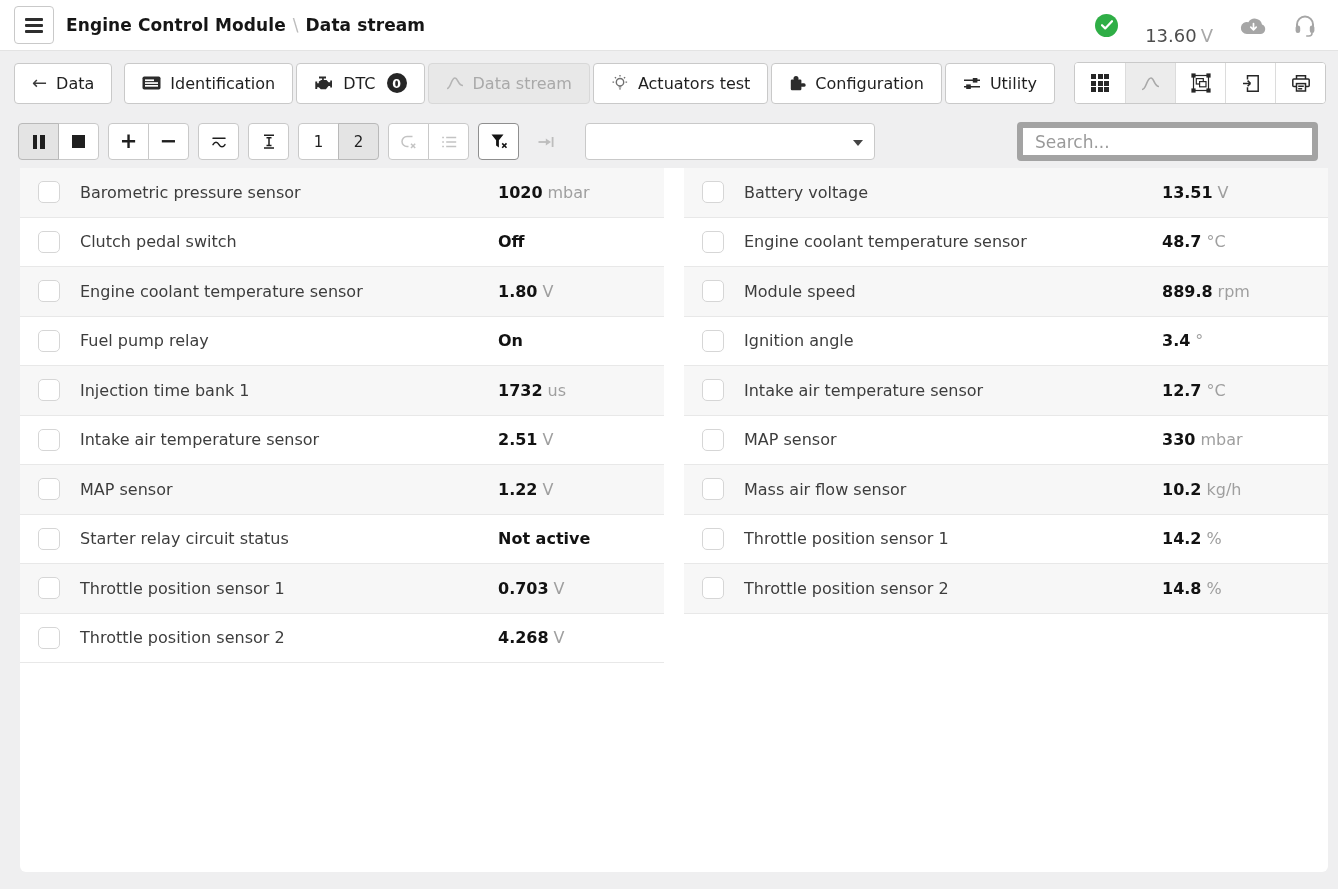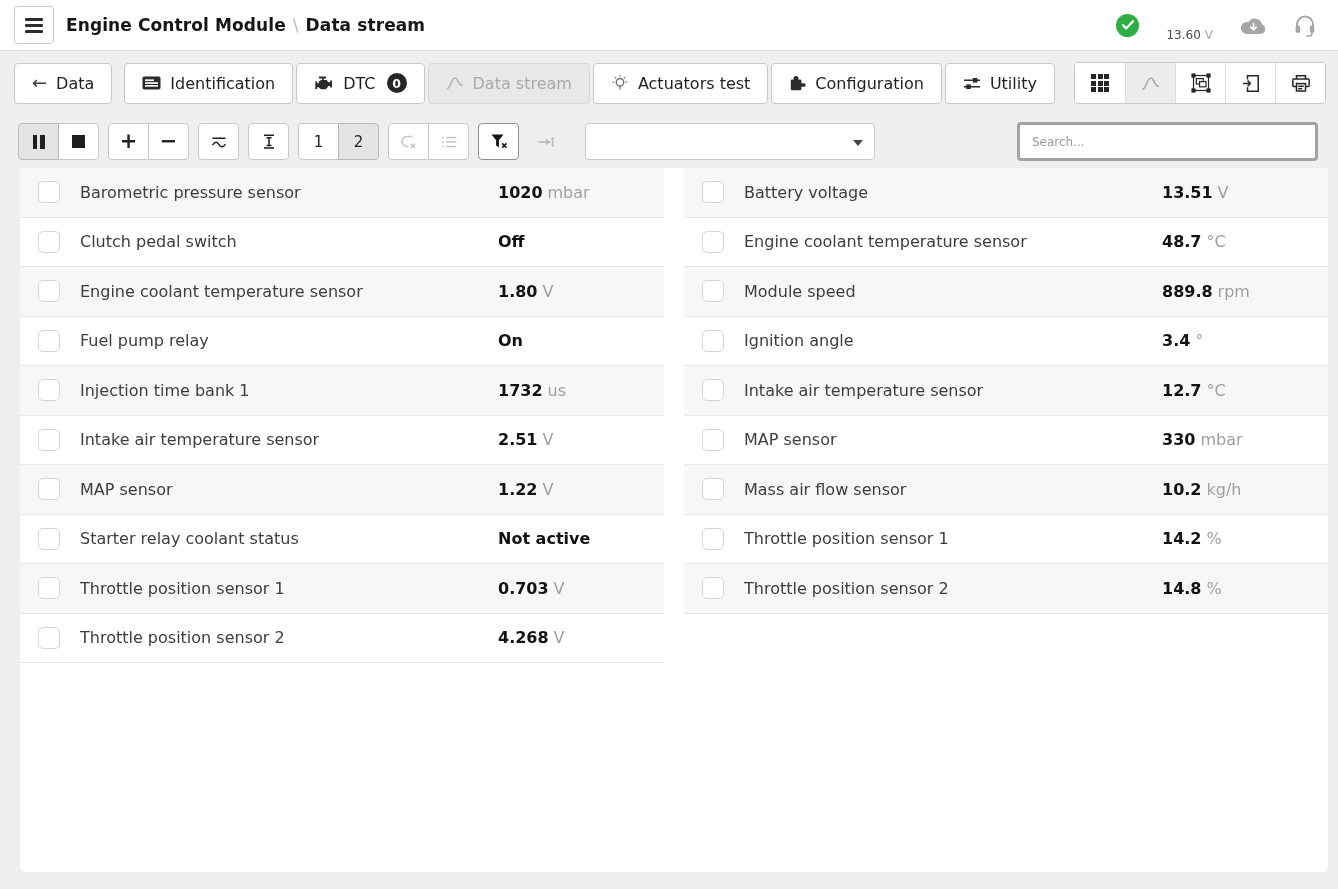--- a/index.html
+++ b/index.html
@@ -11,21 +11,21 @@
             display:flex; align-items:center; padding:0 22px 0 14px; }
   .hamburger { width:40px; height:38px; background:#fff; border:1px solid #c9c9c9;
                border-radius:4px; display:flex; flex-direction:column; gap:3px;
                align-items:center; justify-content:center; cursor:pointer; }
   .hamburger i { display:block; width:18px; height:3px; background:#2e2e2e; border-radius:1px; }
   .crumbs { margin-left:12px; font-size:17px; font-weight:bold; color:#161616; letter-spacing:.1px; }
   .crumbs .sep { color:#bcbcbc; font-weight:normal; padding:0 7px; }
   .header-right { margin-left:auto; display:flex; align-items:center; gap:27px; }
   .okcheck { width:23px; height:23px; border-radius:50%; background:#2fae46;
              display:flex; align-items:center; justify-content:center; }
-  .voltage { font-size:12px; color:#4d4d4d;margin-top:20px; }
+  .voltage { font-size:18px; color:#4d4d4d;margin-top:20px; }
   .voltage .u { color:#a8a8a8; margin-left:4px; }
   .hicon { display:flex; align-items:center; cursor:pointer; }
 
   
   .navbar { height:64px; display:flex; align-items:center; padding:0 12px 0 14px; gap:3px; }
   .tbtn { height:41px; padding:0 17px; background:#fff; border:1px solid #c9c9c9;
           border-radius:4px; display:inline-flex; align-items:center; gap:9px;
           font-size:16px; color:#1f1f1f; cursor:pointer; white-space:nowrap; }
   .tbtn.back { margin-right:9px; }
   .tbtn .arrow { font-size:18px; color:#3c3c3c; line-height:1; }
@@ -56,22 +56,22 @@
   .flaticon { width:36px; height:36px; display:flex; align-items:center; justify-content:center; }
   .pauseglyph { display:flex; gap:3px; }
   .pauseglyph i { width:4.5px; height:14px; background:#1f1f1f; display:block; }
   .stopglyph { width:13px; height:13px; background:#1f1f1f; }
   .pmglyph { font-size:21px; font-weight:bold; color:#1f1f1f; line-height:1; }
   .combo { width:290px; height:37px; background:#fff; border:1px solid #c9c9c9; border-radius:4px;
            margin-left:12px; position:relative; cursor:pointer; }
   .combo .caret { position:absolute; right:11px; top:16px; width:0; height:0;
                   border-left:5px solid transparent; border-right:5px solid transparent;
                   border-top:6px solid #444; }
-  .search { margin-left:auto; width:301px; height:39px; background:#fff; border:3px solid #a3a3a3;
-            border-radius:4px; padding:0 12px; font-size:12px; color:#333;
+  .search { margin-left:auto; width:301px; height:39px; background:#fff; border:6px solid #a3a3a3;
+            border-radius:4px; padding:0 12px; font-size:17px; color:#333;
             font-family:"DejaVu Sans","Liberation Sans",sans-serif; }
   .search::placeholder { color:#9a9a9a; }
 
   
   .content { margin:0 10px 0 20px; height:704px; background:#fff; border-radius:0 0 6px 6px;
              display:flex; gap:20px; overflow:hidden; }
   .col { flex:1; }
   .row { display:flex; align-items:center; height:49.5px; border-bottom:1px solid #e8e8e8;
          padding-left:18px; }
   .row.stripe { background:#f7f7f7; }
@@ -335,21 +335,21 @@
         <span class="lbl">Intake air temperature sensor</span>
         <span class="val">2.51<span class="unit">V</span></span>
       </div>
       <div class="row stripe">
         <span class="cb"></span>
         <span class="lbl">MAP sensor</span>
         <span class="val">1.22<span class="unit">V</span></span>
       </div>
       <div class="row">
         <span class="cb"></span>
-        <span class="lbl">Starter relay coolant status</span>
+        <span class="lbl">Starter relay circuit status</span>
         <span class="val">Not active</span>
       </div>
       <div class="row stripe">
         <span class="cb"></span>
         <span class="lbl">Throttle position sensor 1</span>
         <span class="val">0.703<span class="unit">V</span></span>
       </div>
       <div class="row">
         <span class="cb"></span>
         <span class="lbl">Throttle position sensor 2</span>

